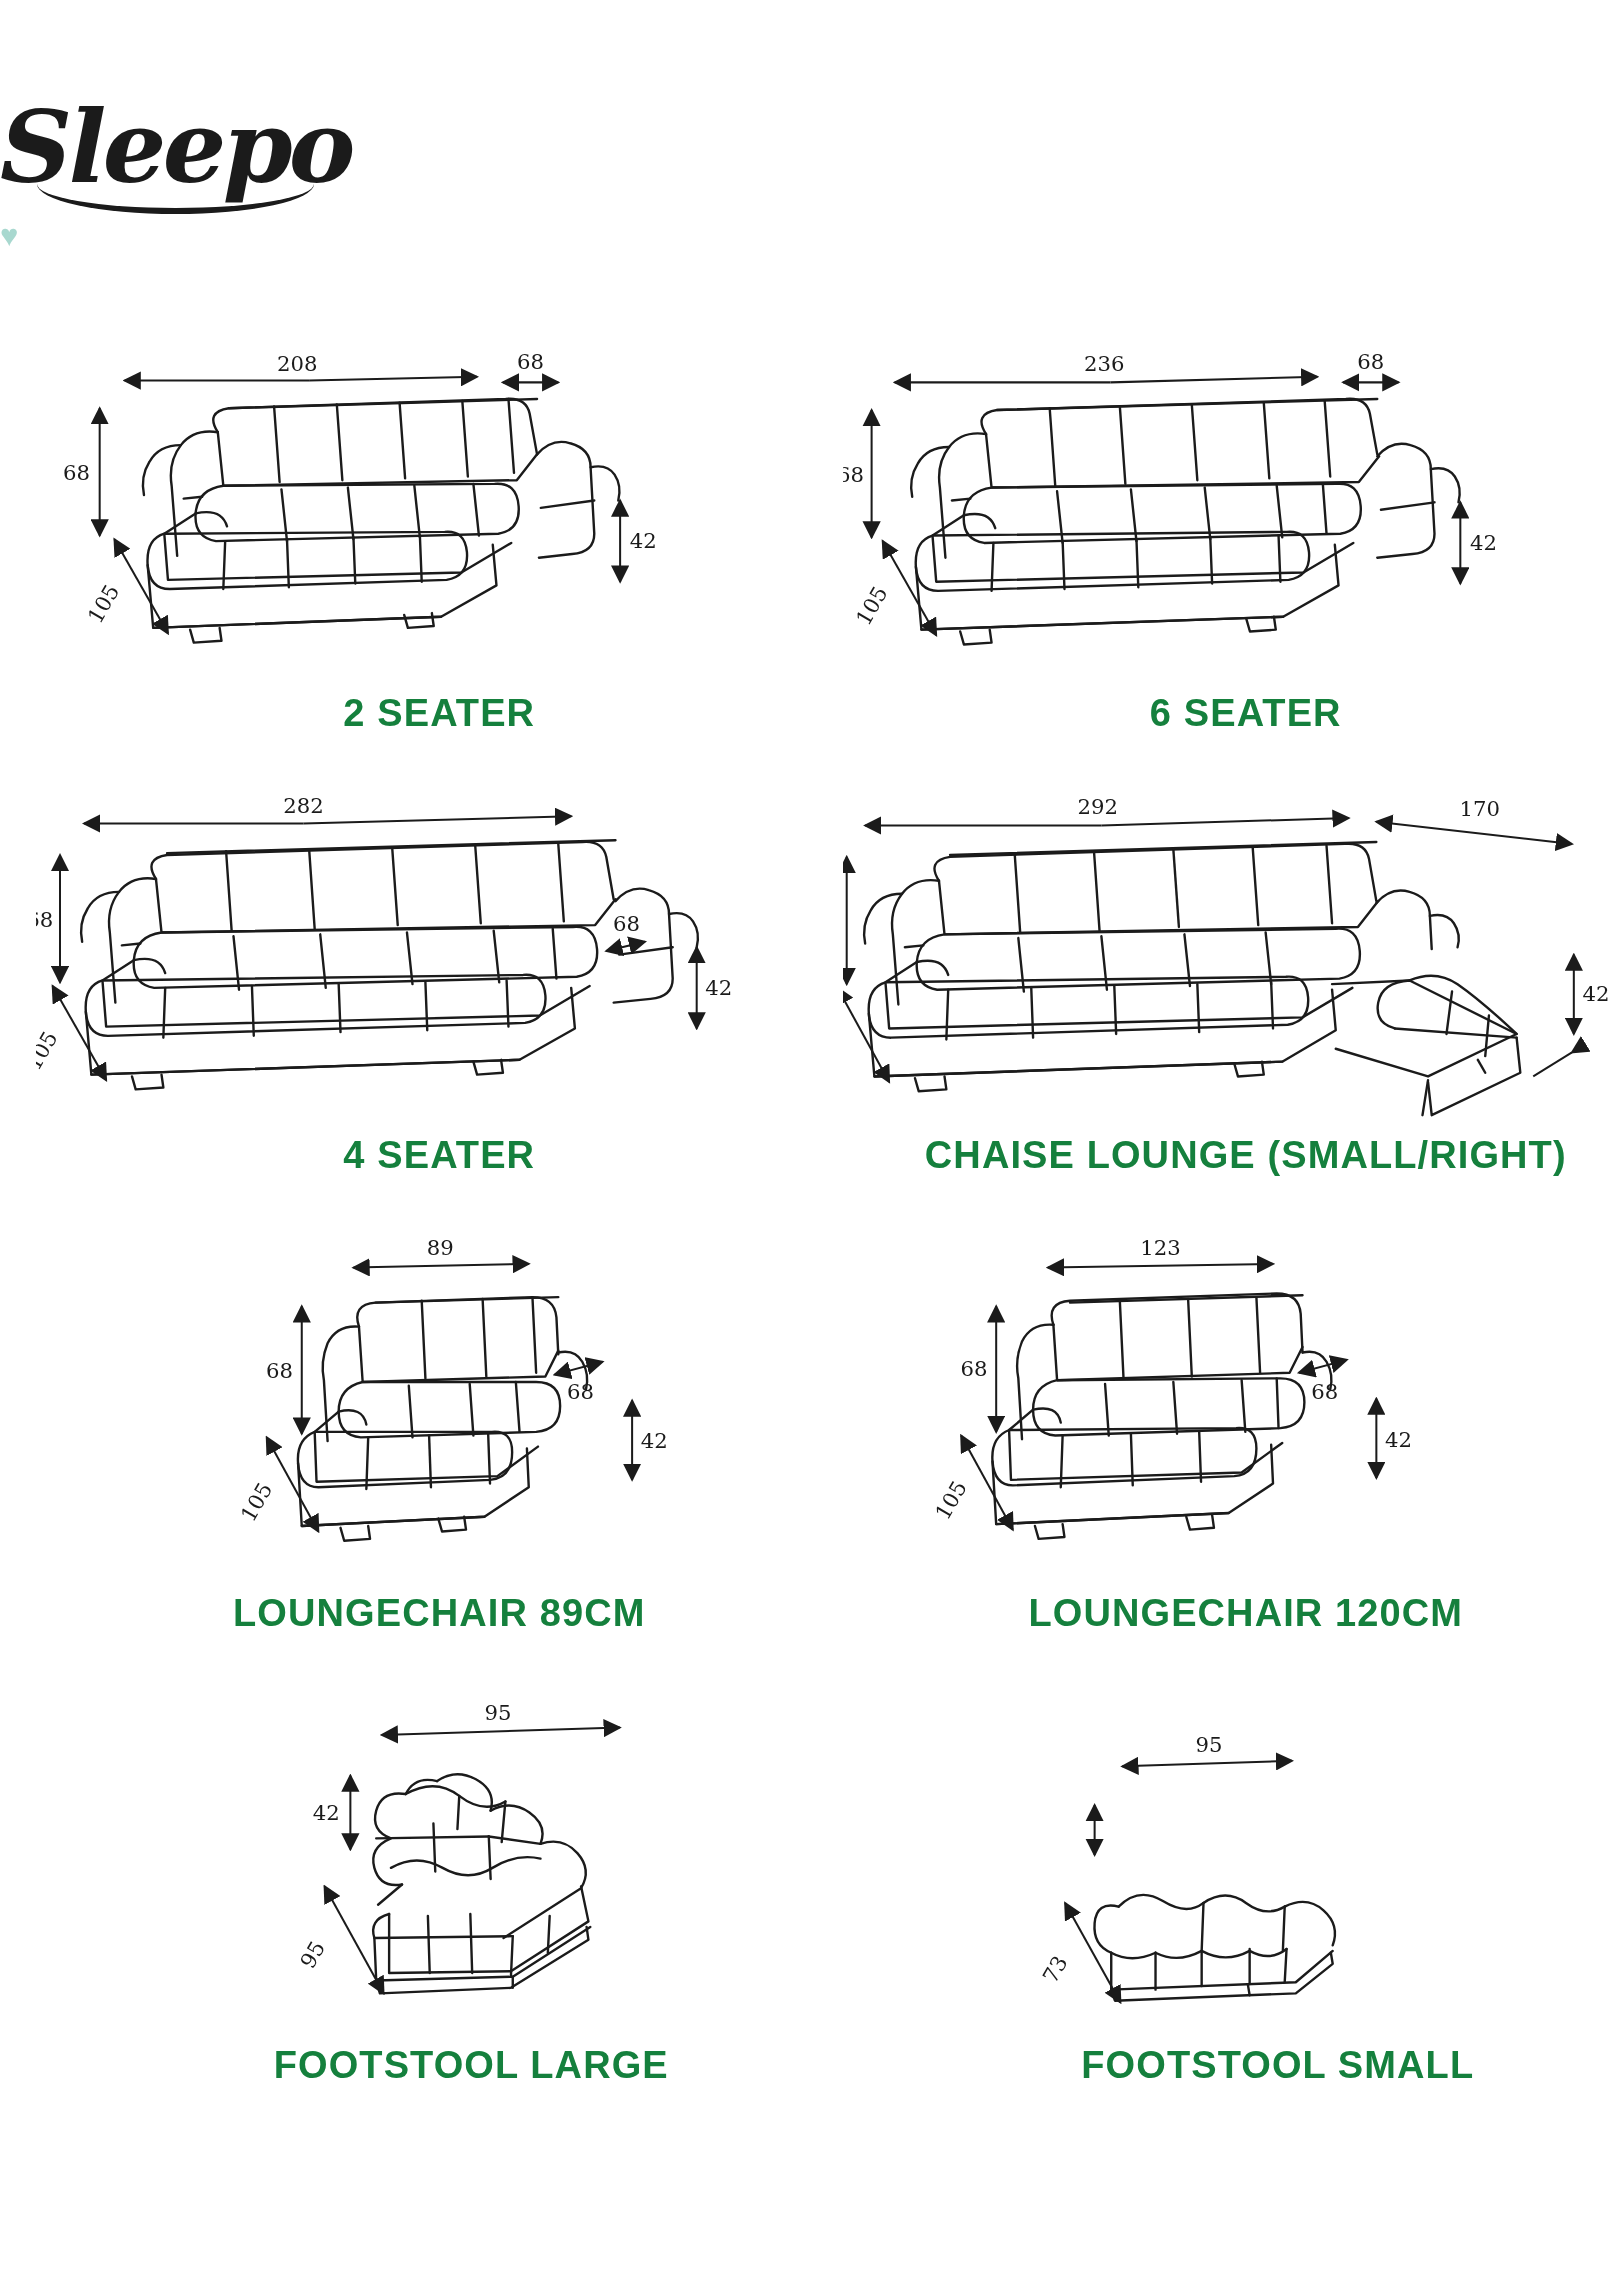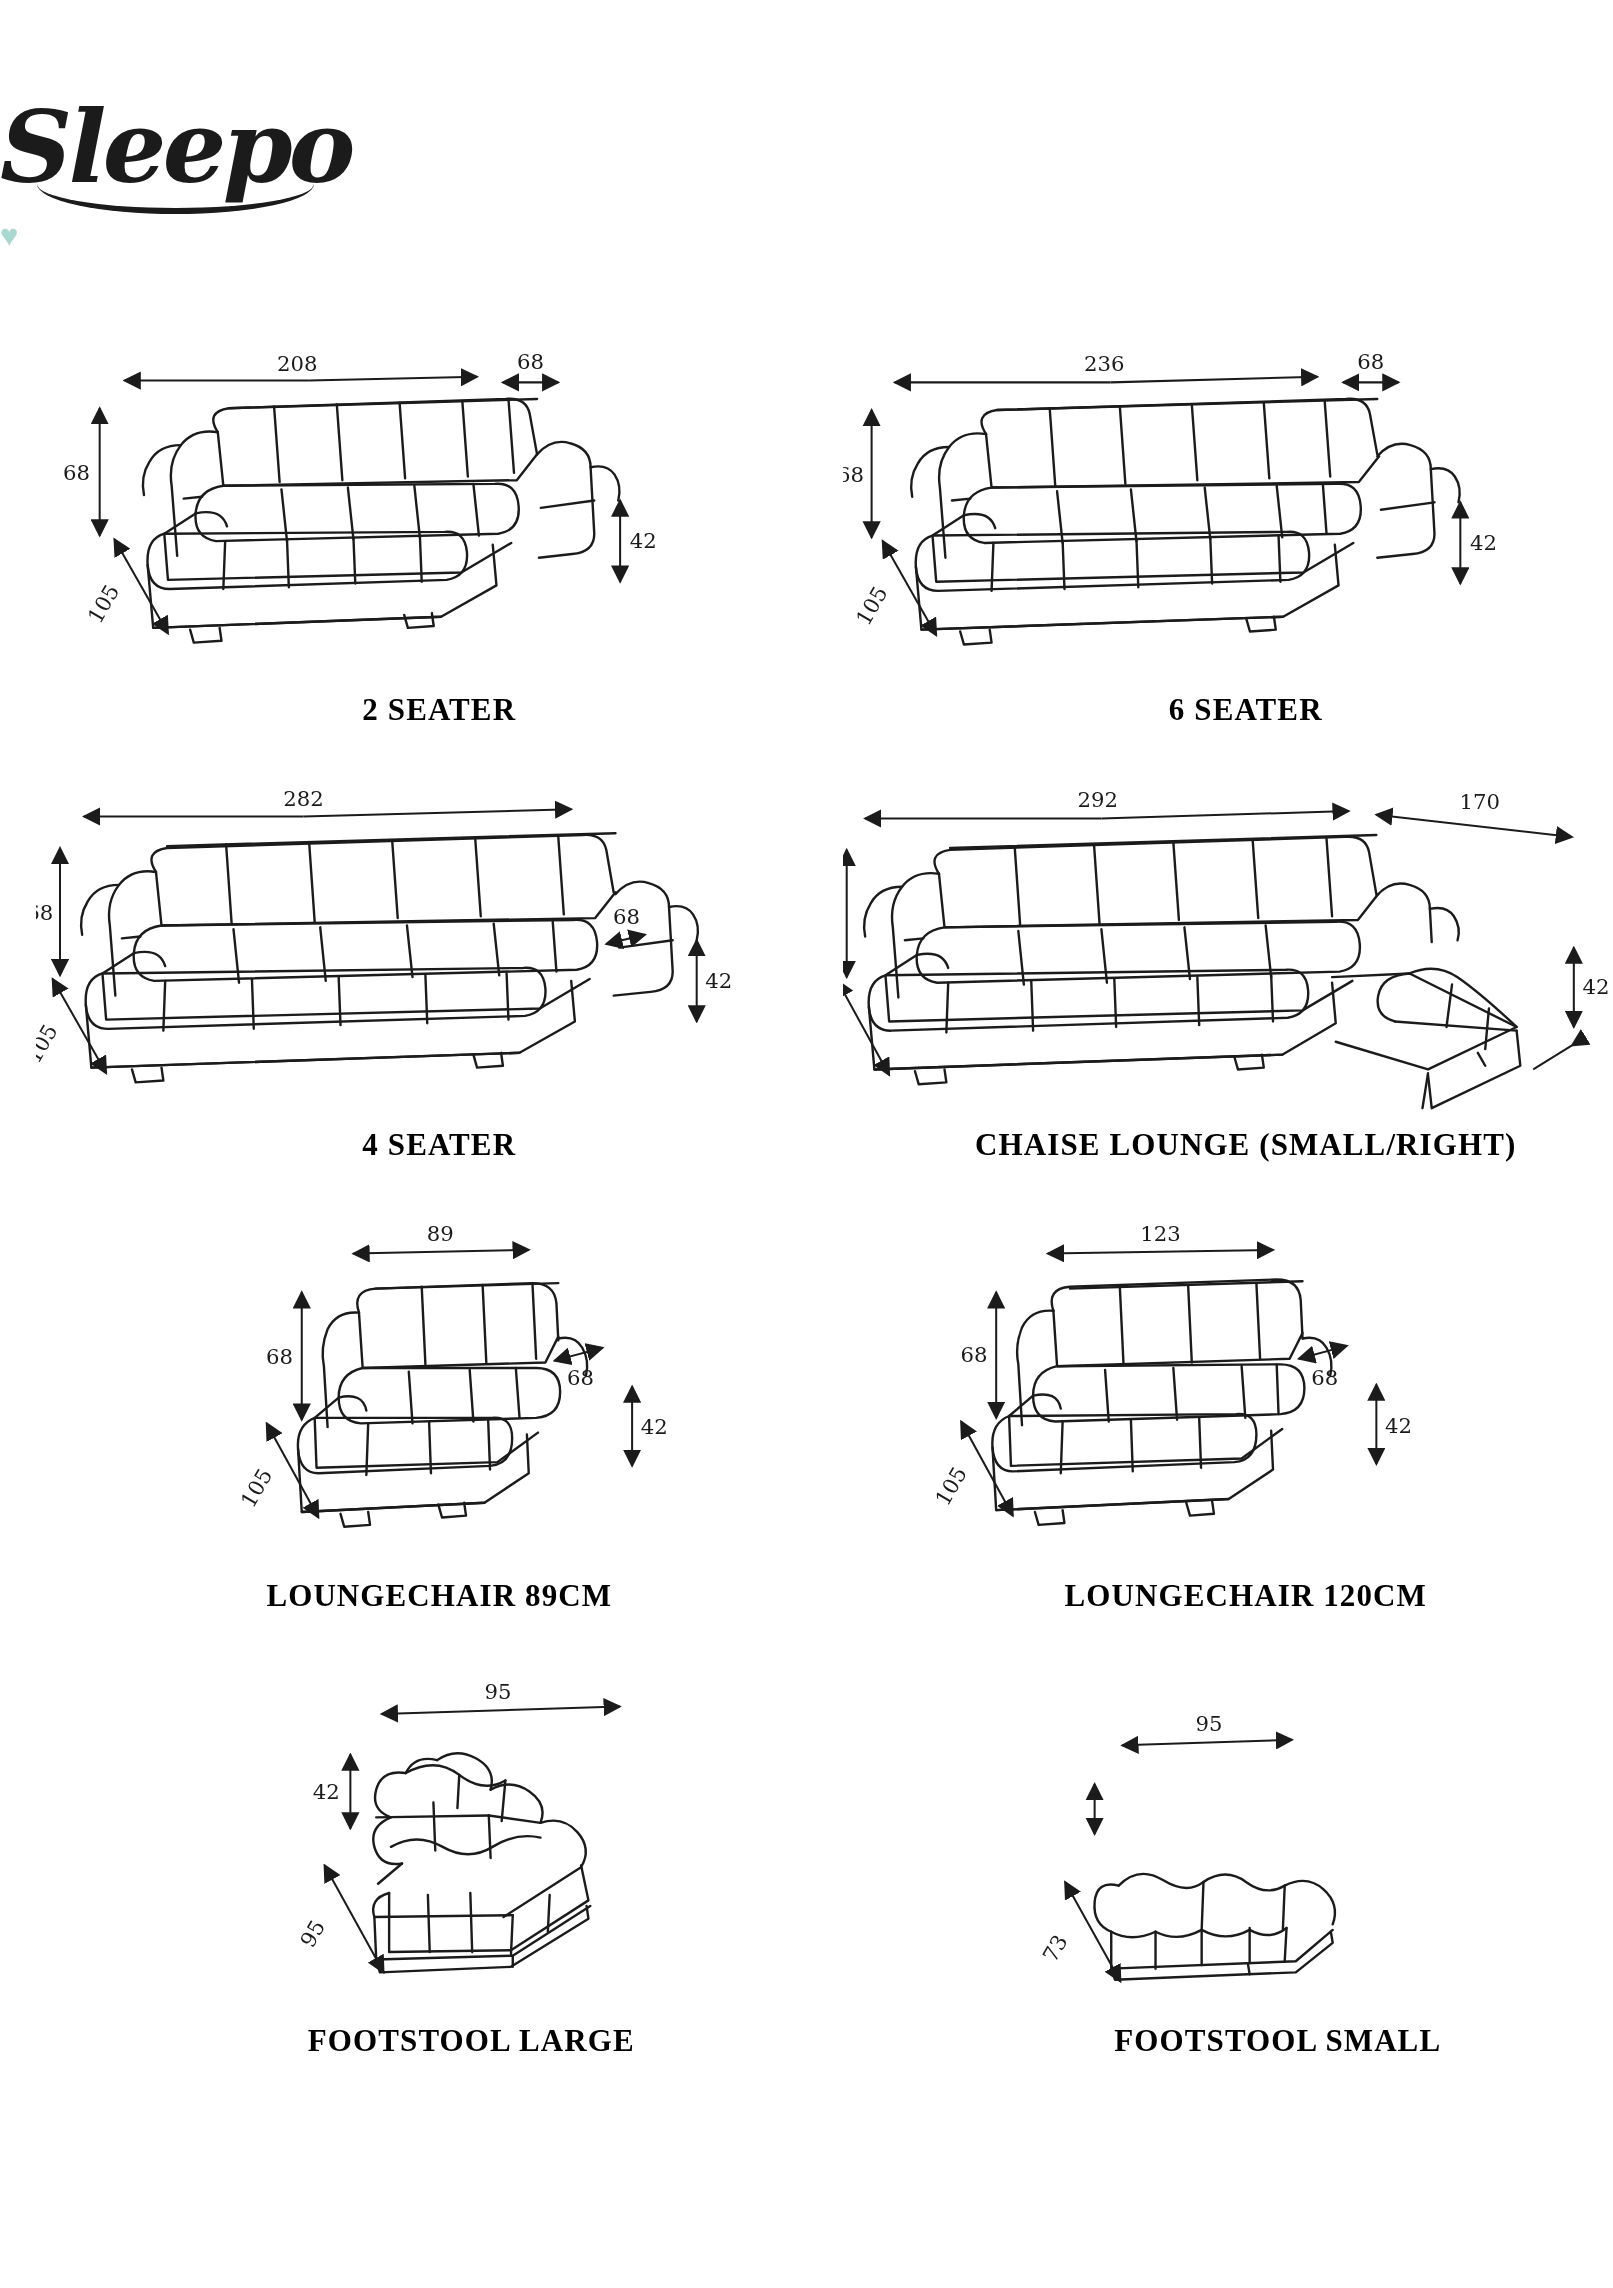--- a/index.html
+++ b/index.html
@@ -73,25 +73,25 @@
     position: relative;
     width: 100%;
   }
   .figure svg {
     display: block;
     width: 100%;
     height: auto;
   }
   .caption {
     text-align: center;
-    font-family: Liberation Serif, serif;
+    font-family: Liberation Sans, sans-serif;
     font-weight: bold;
-    font-size: 31px;
+    font-size: 38px;
     letter-spacing: 1.1px;
-    color: #000000;
+    color: #15803d;
   }
   .caption.small-gap { margin-top: 5.5px; }
 </style>
 </head>
 <body>
 
 <div class="logo-block">
   <div class="logo-mark">
     <div class="logo-word">Sleepo</div>
     <div class="logo-swash"></div>

